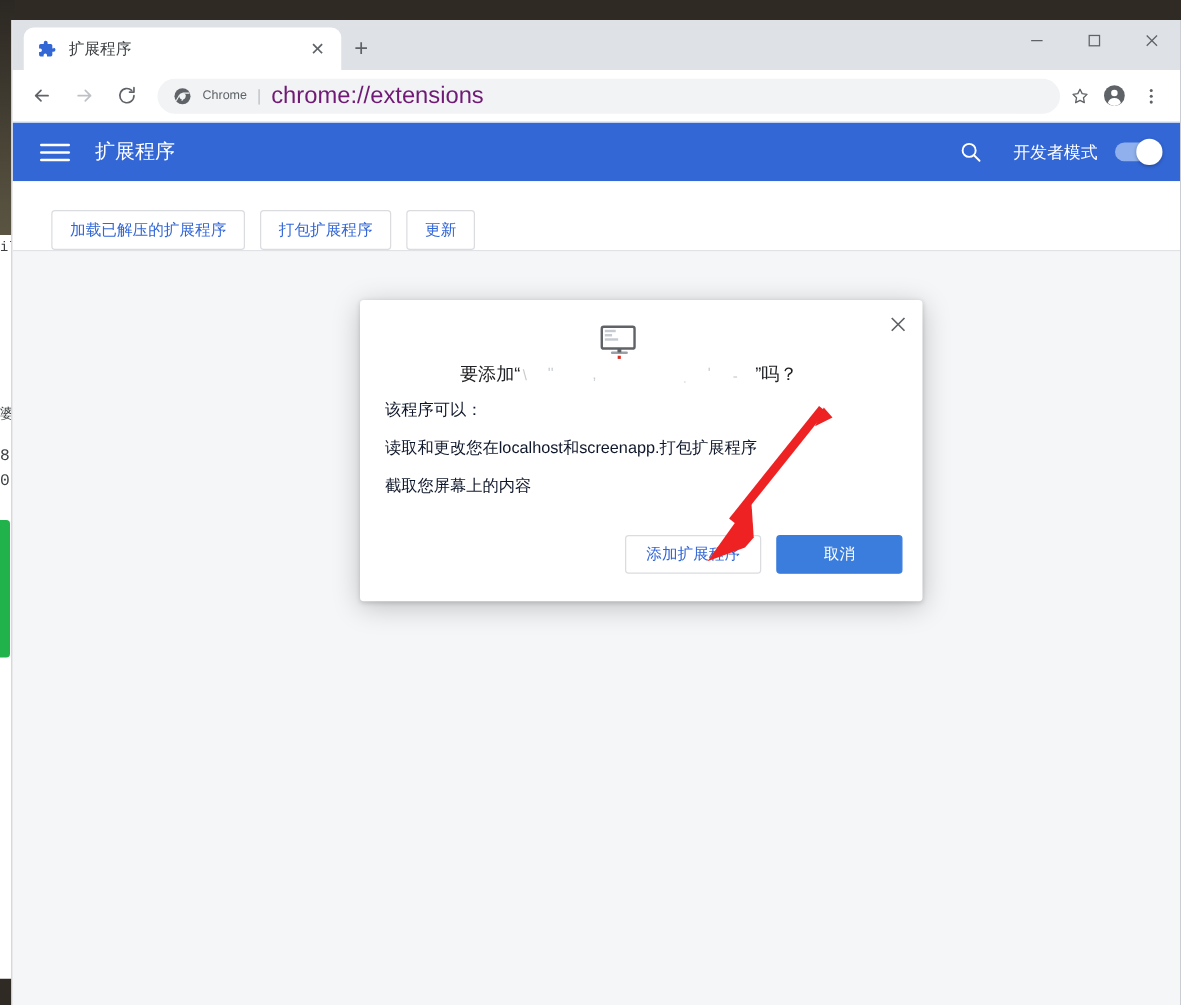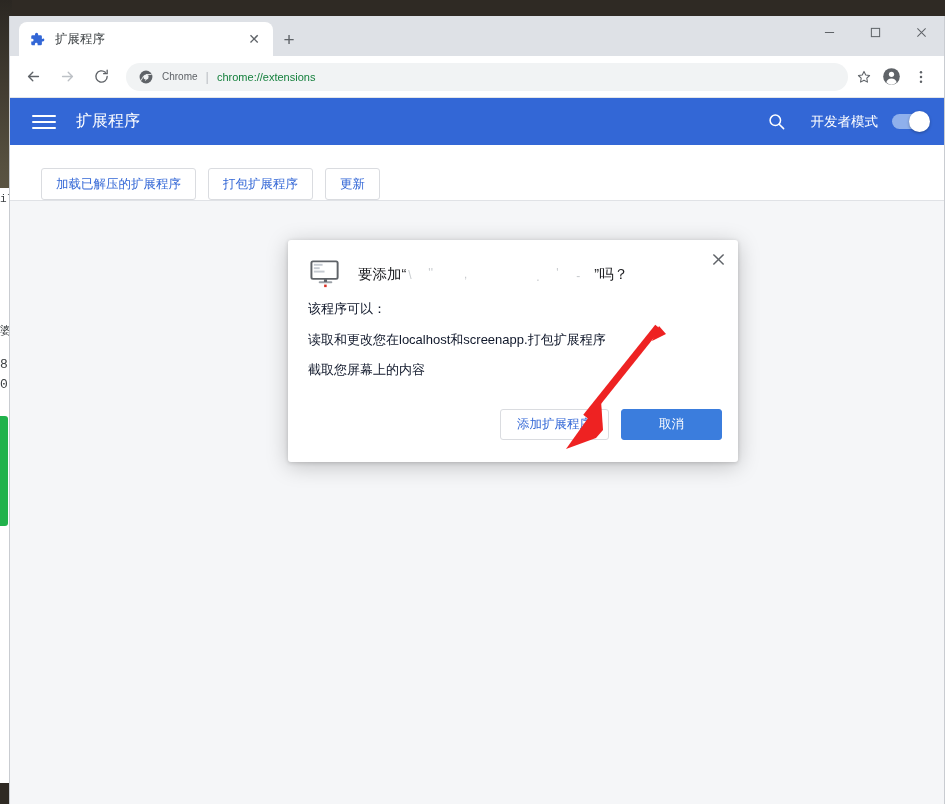--- a/index.html
+++ b/index.html
@@ -202,22 +202,22 @@
     font-size: 10px;
     color: #5f6368;
     white-space: nowrap;
   }
   .omni-sep {
     color: #bdc1c6;
     margin: 0 8px;
     font-size: 13px;
   }
   .omni-url {
-    font-size: 11px;
-    color: #15803d;
+    font-size: 19px;
+    color: #701a75;
     white-space: nowrap;
     overflow: hidden;
     flex: 1 1 auto;
   }
   .omni-star {
     width: 24px; height: 24px;
     flex: 0 0 24px;
     display: flex; align-items: center; justify-content: center;
     color: #5f6368;
     cursor: pointer;
@@ -341,20 +341,21 @@
     width: 24px; height: 24px;
     display: flex; align-items: center; justify-content: center;
     color: #5f6368;
     font-size: 15px;
     cursor: pointer;
   }
   .dlg-head {
     display: flex;
     align-items: center;
     padding: 17px 40px 10px 20px;
+    flex-direction: column;
   }
   .dlg-icon {
     width: 34px; height: 34px;
     flex: 0 0 34px;
     margin-right: 16px;
     display: flex; align-items: center; justify-content: center;
   }
   .dlg-title {
     font-size: 14.5px;
     color: #202124;

